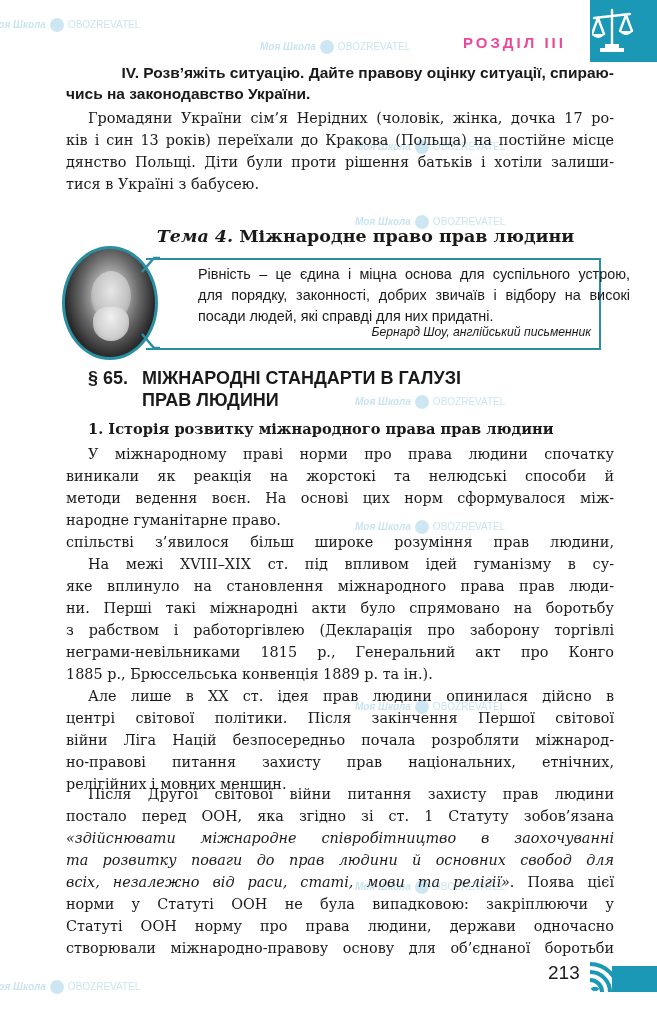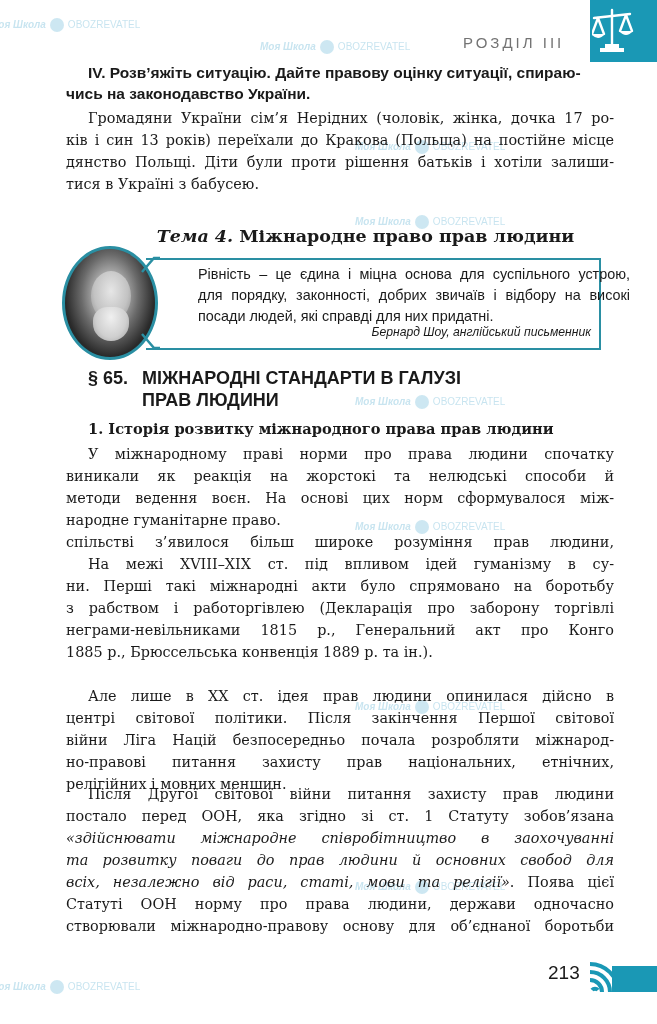--- a/index.html
+++ b/index.html
@@ -5,36 +5,36 @@
   html, body { margin: 0; padding: 0; }
   body {
     width: 657px; height: 1024px; position: relative; overflow: hidden;
     background: #ffffff; color: #1a1a1a;
     font-family: "DejaVu Serif", serif;
   }
 
   
   .section-label {
     position: absolute; left: 463px; top: 34px;
-    font-family: "Liberation Sans", sans-serif; font-weight: normal;
-    font-size: 15px; letter-spacing: 3px; color: #737373;
+    font-family: "Liberation Sans", sans-serif; font-weight: bold;
+    font-size: 15px; letter-spacing: 3px; color: #ec4899;
   }
   .header-tab {
     position: absolute; left: 590px; top: 0; width: 67px; height: 62px;
     background: #1a98b5;
   }
   .header-tab svg { position: absolute; left: 2px; top: 4px; }
 
   
   .task-title {
     position: absolute; left: 66px; top: 62px; width: 548px;
     font-family: "Liberation Sans", sans-serif; font-weight: bold;
     font-size: 15.5px; line-height: 21px; color: #1a1a1a;
   }
-  .task-title .ind { padding-left: 22px; }
+  .task-title .ind { padding-left: 22px; text-align: right; }
   .para {
     position: absolute; left: 66px; width: 548px;
     font-family: "DejaVu Serif", serif; font-size: 14.4px; line-height: 22px;
     text-align: justify; color: #1a1a1a;
   }
   .line { display: block; white-space: nowrap; text-align-last: justify; text-align: justify; }
   .line.last { text-align-last: left; }
   .line.ind { padding-left: 22px; }
 
   
@@ -170,40 +170,42 @@
 <div class="para" style="top:443px">
   <span class="line ind">У міжнародному праві норми про права людини спочатку</span>
   <span class="line">виникали як реакція на жорстокі та нелюдські способи й</span>
   <span class="line">методи ведення воєн. На основі цих норм сформувалося між-</span>
   <span class="line last">народне гуманітарне право.</span>
 </div>
 
 <div class="para" style="top:531px">
   <span class="line">спільстві з’явилося більш широке розуміння прав людини,</span>
   <span class="line ind">На межі XVIII–XIX ст. під впливом ідей гуманізму в су-</span>
+  <span class="line">яке вплинуло на становлення міжнародного права прав люди-</span>
   <span class="line">ни. Перші такі міжнародні акти було спрямовано на боротьбу</span>
   <span class="line">з рабством і работоргівлею (Декларація про заборону торгівлі</span>
   <span class="line">неграми-невільниками 1815 р., Генеральний акт про Конго</span>
   <span class="line last">1885 р., Брюссельська конвенція 1889 р. та ін.).</span>
 </div>
 
 <div class="para" style="top:685px">
   <span class="line ind">Але лише в XX ст. ідея прав людини опинилася дійсно в</span>
   <span class="line">центрі світової політики. Після закінчення Першої світової</span>
   <span class="line">війни Ліга Націй безпосередньо почала розробляти міжнарод-</span>
   <span class="line">но-правові питання захисту прав національних, етнічних,</span>
   <span class="line last">релігійних і мовних меншин.</span>
 </div>
 
 <div class="para" style="top:783px">
   <span class="line ind">Після Другої світової війни питання захисту прав людини</span>
   <span class="line">постало перед ООН, яка згідно зі ст. 1 Статуту зобов’язана</span>
   <span class="line" style="font-style:italic">«здійснювати міжнародне співробітництво в заохочуванні</span>
   <span class="line" style="font-style:italic">та розвитку поваги до прав людини й основних свобод для</span>
   <span class="line"><i>всіх, незалежно від раси, статі, мови та релігії»</i><span>. Поява цієї</span></span>
+  <span class="line">норми у Статуті ООН не була випадковою: закріплюючи у</span>
   <span class="line">Статуті ООН норму про права людини, держави одночасно</span>
   <span class="line">створювали міжнародно-правову основу для об’єднаної боротьби</span>
 </div>
 
 <div class="page-num">213</div>
 <svg class="footer-tab" width="67" height="36" viewBox="0 0 67 36">
   <rect x="22" y="6" width="45" height="26" fill="#1a98b5"></rect>
   <g fill="none" stroke="#1a98b5" stroke-width="4">
     <path d="M2 30 A4 4 0 0 1 8 30"></path>
     <path d="M0 20 A12 12 0 0 1 12 32"></path>

